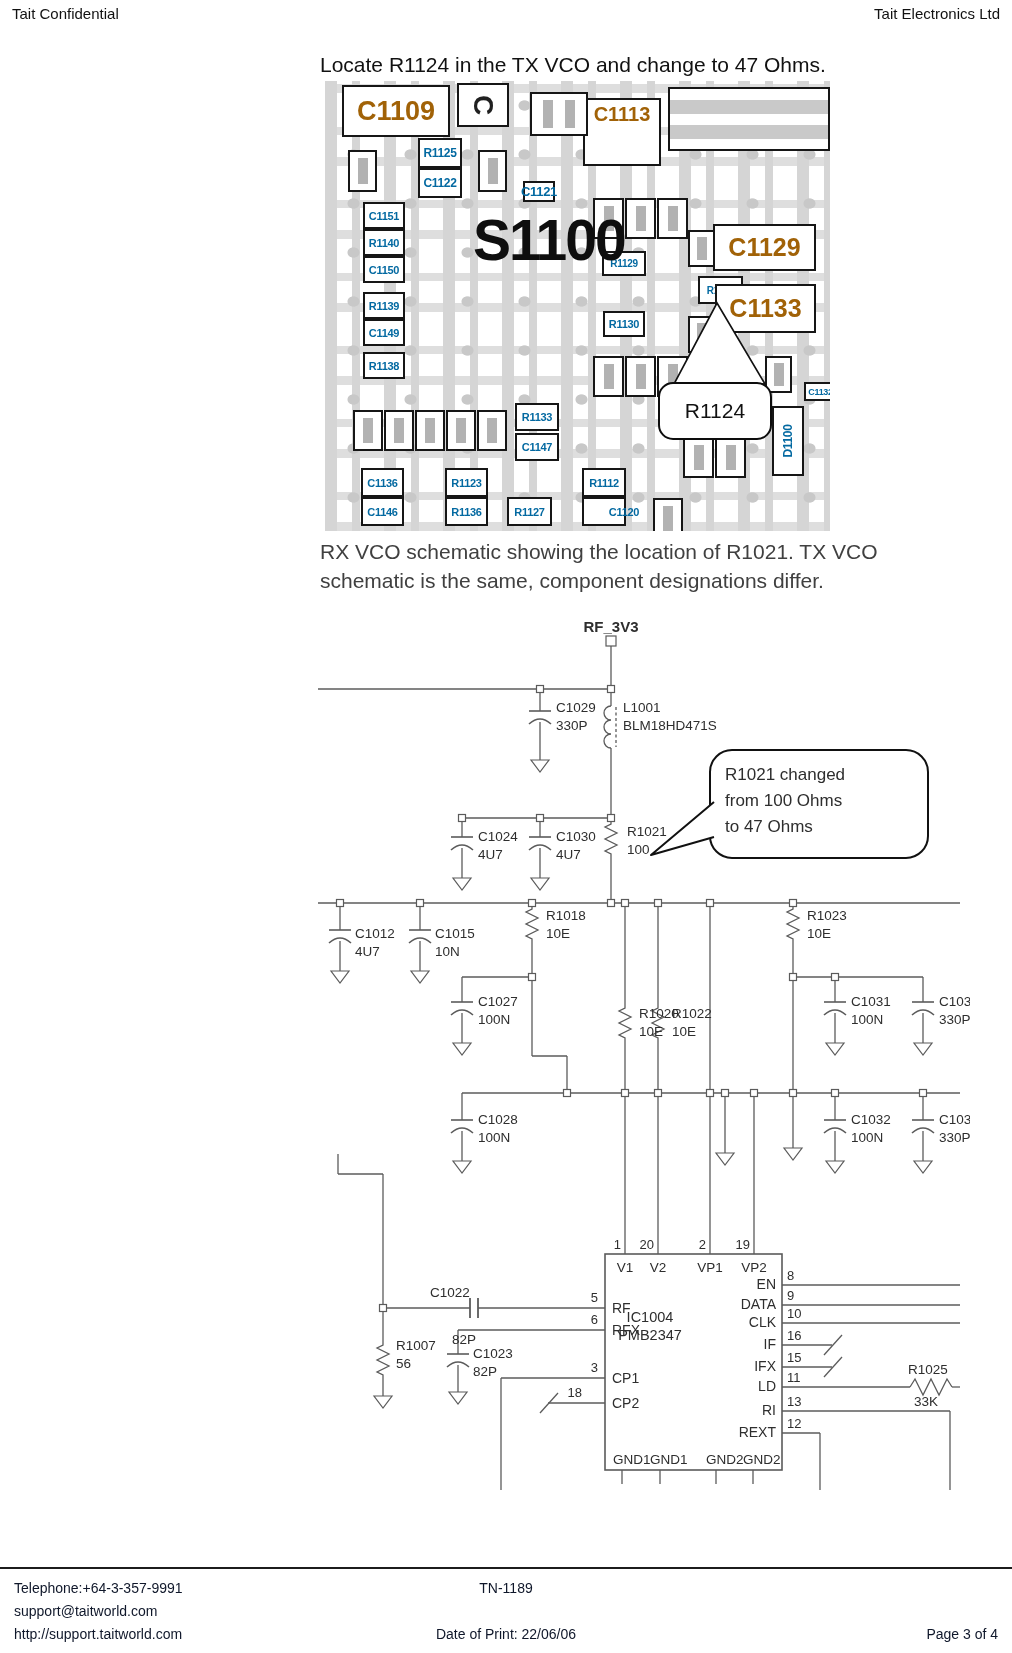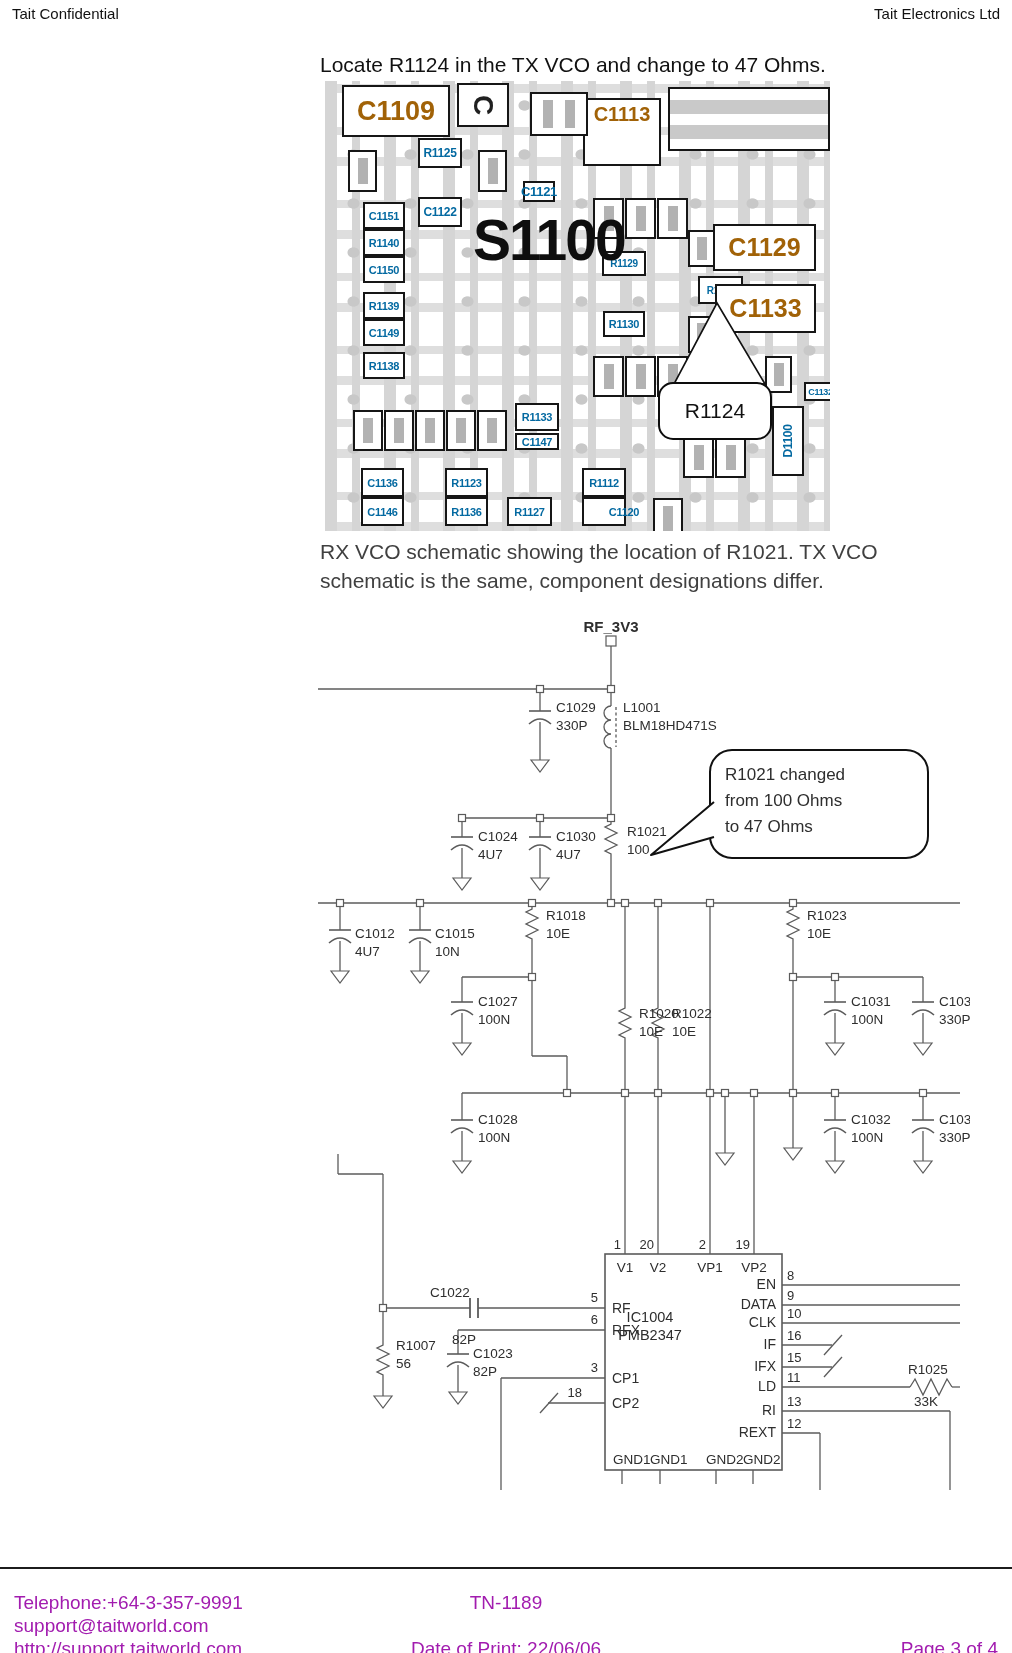--- a/index.html
+++ b/index.html
@@ -3,21 +3,21 @@
 <meta charset="utf-8">
 <style>
   html,body{margin:0;padding:0;}
   body{
     width:1012px;height:1653px;position:relative;background:#fff;
     font-family:"Liberation Sans",sans-serif;color:#1a1a1a;overflow:hidden;
   }
   .abs{position:absolute;}
   
   .hdr{top:5px;font-size:15px;color:#111;}
-  .ftr{font-size:19px;color:#a21caf;margin-top:12px;}
+  .ftr{font-size:14px;color:#0f172a;}
   .rule{top:1567px;left:0;width:1012px;height:2px;background:#1c1c1c;}
   
   .title{left:320px;top:53px;font-size:21px;color:#111;}
   .caption{left:320px;top:538px;width:628px;font-size:21px;line-height:1.37;color:#404040;}
   
   .pcb{
     left:325px;top:81px;width:505px;height:450px;overflow:hidden;background-color:#fff;
     background-image:
       radial-gradient(#c8c8c8 5.5px, transparent 6.5px),
       repeating-linear-gradient(90deg,#d5d5d5 0 12px, transparent 12px 27px, #d5d5d5 27px 35px, transparent 35px 59px),
@@ -63,21 +63,21 @@
 <div class="abs pcb" id="pcb">
     <div class="comp big" style="left: 17px; top: 4px; width: 108px; height: 52px; font-size: 27px;">
       <span>C1109</span>
     </div>
     <div class="comp big top" style="left: 258px; top: 17px; width: 78px; height: 68px; font-size: 20px;">
       <span>C1113</span>
     </div>
     <div class="comp" style="left: 93px; top: 57px; width: 44px; height: 30px; font-size: 12px;">
       <span>R1125</span>
     </div>
-    <div class="comp" style="left: 93px; top: 87px; width: 44px; height: 30px; font-size: 12px; margin-top: 29px;">
+    <div class="comp" style="left: 93px; top: 87px; width: 44px; height: 30px; font-size: 12px;">
       <span>C1122</span>
     </div>
     <div class="comp" style="left: 198px; top: 100px; width: 32px; height: 21px; font-size: 13px;">
       <span>C1121</span>
     </div>
     <div class="comp" style="left: 38px; top: 121px; width: 42px; height: 27px; font-size: 11px;">
       <span>C1151</span>
     </div>
     <div class="comp" style="left: 38px; top: 148px; width: 42px; height: 27px; font-size: 11px;">
       <span>R1140</span>
@@ -108,21 +108,21 @@
     </div>
     <div class="comp big" style="left: 390px; top: 203px; width: 101px; height: 49px; font-size: 25px;">
       <span>C1133</span>
     </div>
     <div class="comp" style="left: 479px; top: 301px; width: 33px; height: 19px; font-size: 9px;">
       <span>C1132</span>
     </div>
     <div class="comp" style="left: 190px; top: 322px; width: 44px; height: 28px; font-size: 11px;">
       <span>R1133</span>
     </div>
-    <div class="comp" style="left: 190px; top: 352px; width: 44px; height: 17px; font-size: 11px;">
+    <div class="comp" style="left: 190px; top: 352px; width: 44px; height: 28px; font-size: 11px;">
       <span>C1147</span>
     </div>
     <div class="comp" style="left: 36px; top: 387px; width: 43px; height: 29px; font-size: 11px;">
       <span>C1136</span>
     </div>
     <div class="comp" style="left: 36px; top: 416px; width: 43px; height: 29px; font-size: 11px;">
       <span>C1146</span>
     </div>
     <div class="comp" style="left: 120px; top: 387px; width: 43px; height: 29px; font-size: 11px;">
       <span>R1123</span>

